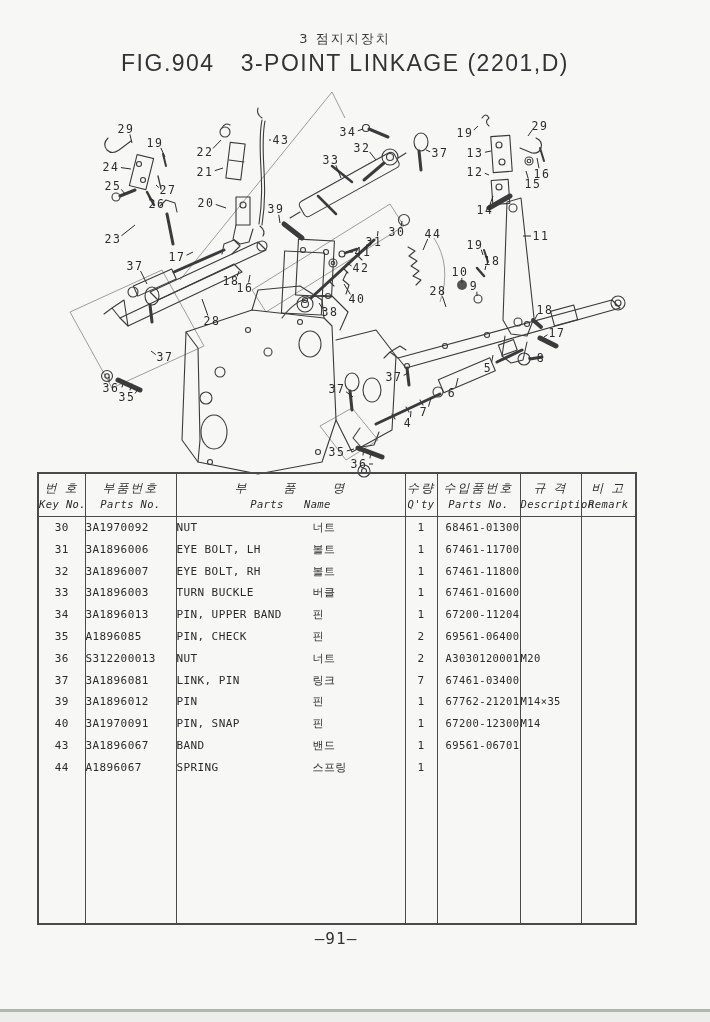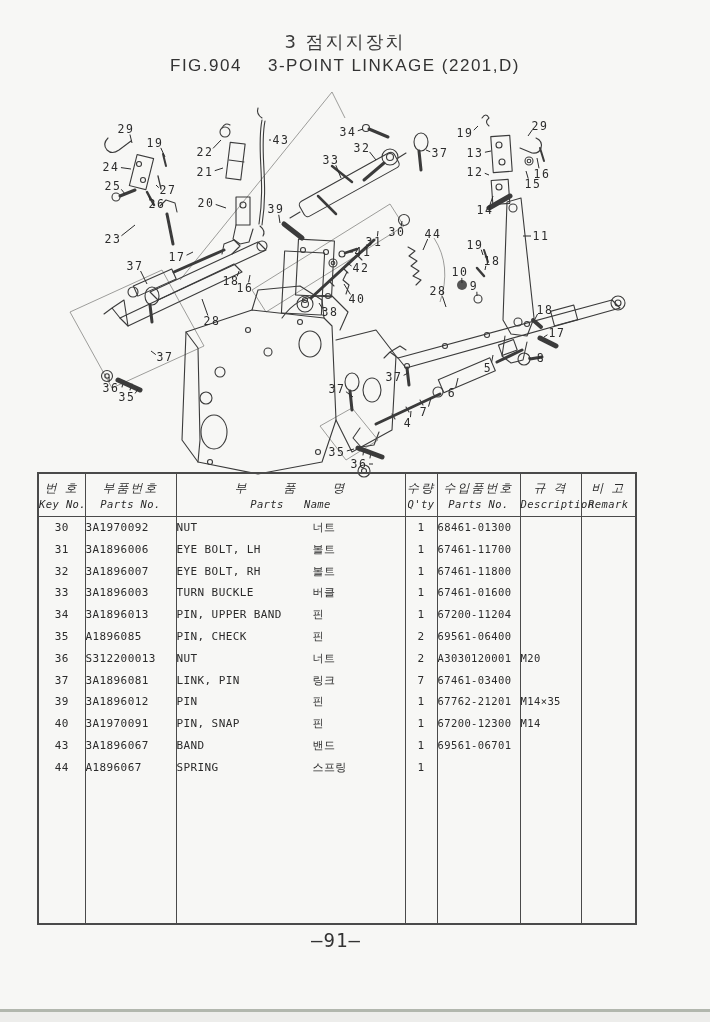--- a/index.html
+++ b/index.html
@@ -6,26 +6,26 @@
   .page{
     position:relative;width:710px;height:1022px;margin:0 auto;
     background:#f7f7f5;overflow:hidden;
     font-family:"DejaVu Sans Mono","Liberation Mono",monospace;
     color:#2e2e2e;
   }
   
   .title-block{position:absolute;top:30px;left:0;width:690px;text-align:center;}
   .kr-title{
     font-family:"DejaVu Sans","Liberation Sans",sans-serif;
-    font-size:18px;letter-spacing:2px;color:#3a3a3a;
+    font-size:13px;letter-spacing:2px;color:#3a3a3a;
   }
   .fig-title{
     margin-top:2px;
     font-family:"Liberation Sans","DejaVu Sans",sans-serif;
-    font-size:17px;letter-spacing:1.5px;color:#333;
+    font-size:23px;letter-spacing:1.5px;color:#333;
   }
   .fig-title .fig-no{margin-right:26px;}
   
   .diagram{position:absolute;top:0;left:0;width:596px;height:480px;}
   .diagram svg{display:block;}
   #art{stroke:#3b3b3b;stroke-width:1.1;fill:none;stroke-linejoin:round;stroke-linecap:round;}
   #guides{stroke:#767672;stroke-width:0.7;fill:none;}
   #callout-layer text{
     font-family:"DejaVu Sans Mono","Liberation Mono",monospace;
     font-size:11.5px;fill:#2c2c2c;text-anchor:middle;letter-spacing:1.5px;
@@ -43,27 +43,27 @@
   .parts-table th:last-child,.parts-table td:last-child{border-right:0;}
   .parts-table thead th{border-bottom:1.6px solid #4a4a4a;height:42px;font-weight:normal;font-style:italic;}
   .hdr-kr{font-family:"DejaVu Sans","Liberation Sans",sans-serif;font-size:12px;letter-spacing:2px;white-space:pre;line-height:1.5;}
   .hdr-en{font-size:10.5px;white-space:pre;line-height:1.4;}
   .parts-table tbody td{height:21.8px;line-height:21.8px;white-space:pre;overflow:hidden;}
   .c-key{text-align:center;}
   .c-pno{padding-left:8px;}
   .c-name{position:relative;padding-left:7px;}
   .c-name .name-kr{position:absolute;left:136px;top:0;font-family:"DejaVu Sans","Liberation Sans",sans-serif;}
   .c-qty{text-align:center;}
-  .c-imp{text-align:left;font-size:10.5px;}
+  .c-imp{text-align:right;font-size:10.5px;}
   .c-desc{padding-left:4px;font-size:10.5px;}
   tr.filler td{height:auto;}
   
   .page-number{
     position:absolute;top:929px;left:37px;width:598px;text-align:center;
-    font-size:19px;letter-spacing:1px;color:#333;
+    font-size:16px;letter-spacing:1px;color:#333;
   }
   .scan-edge{position:absolute;left:0;top:1009px;width:710px;height:3px;background:#b2b7ae;}
   .scan-foot{position:absolute;left:0;top:1012px;width:710px;height:10px;background:#ededeb;}
 </style>
 </head>
 <body>
 
 <div class="page">
 
   <div class="diagram">

